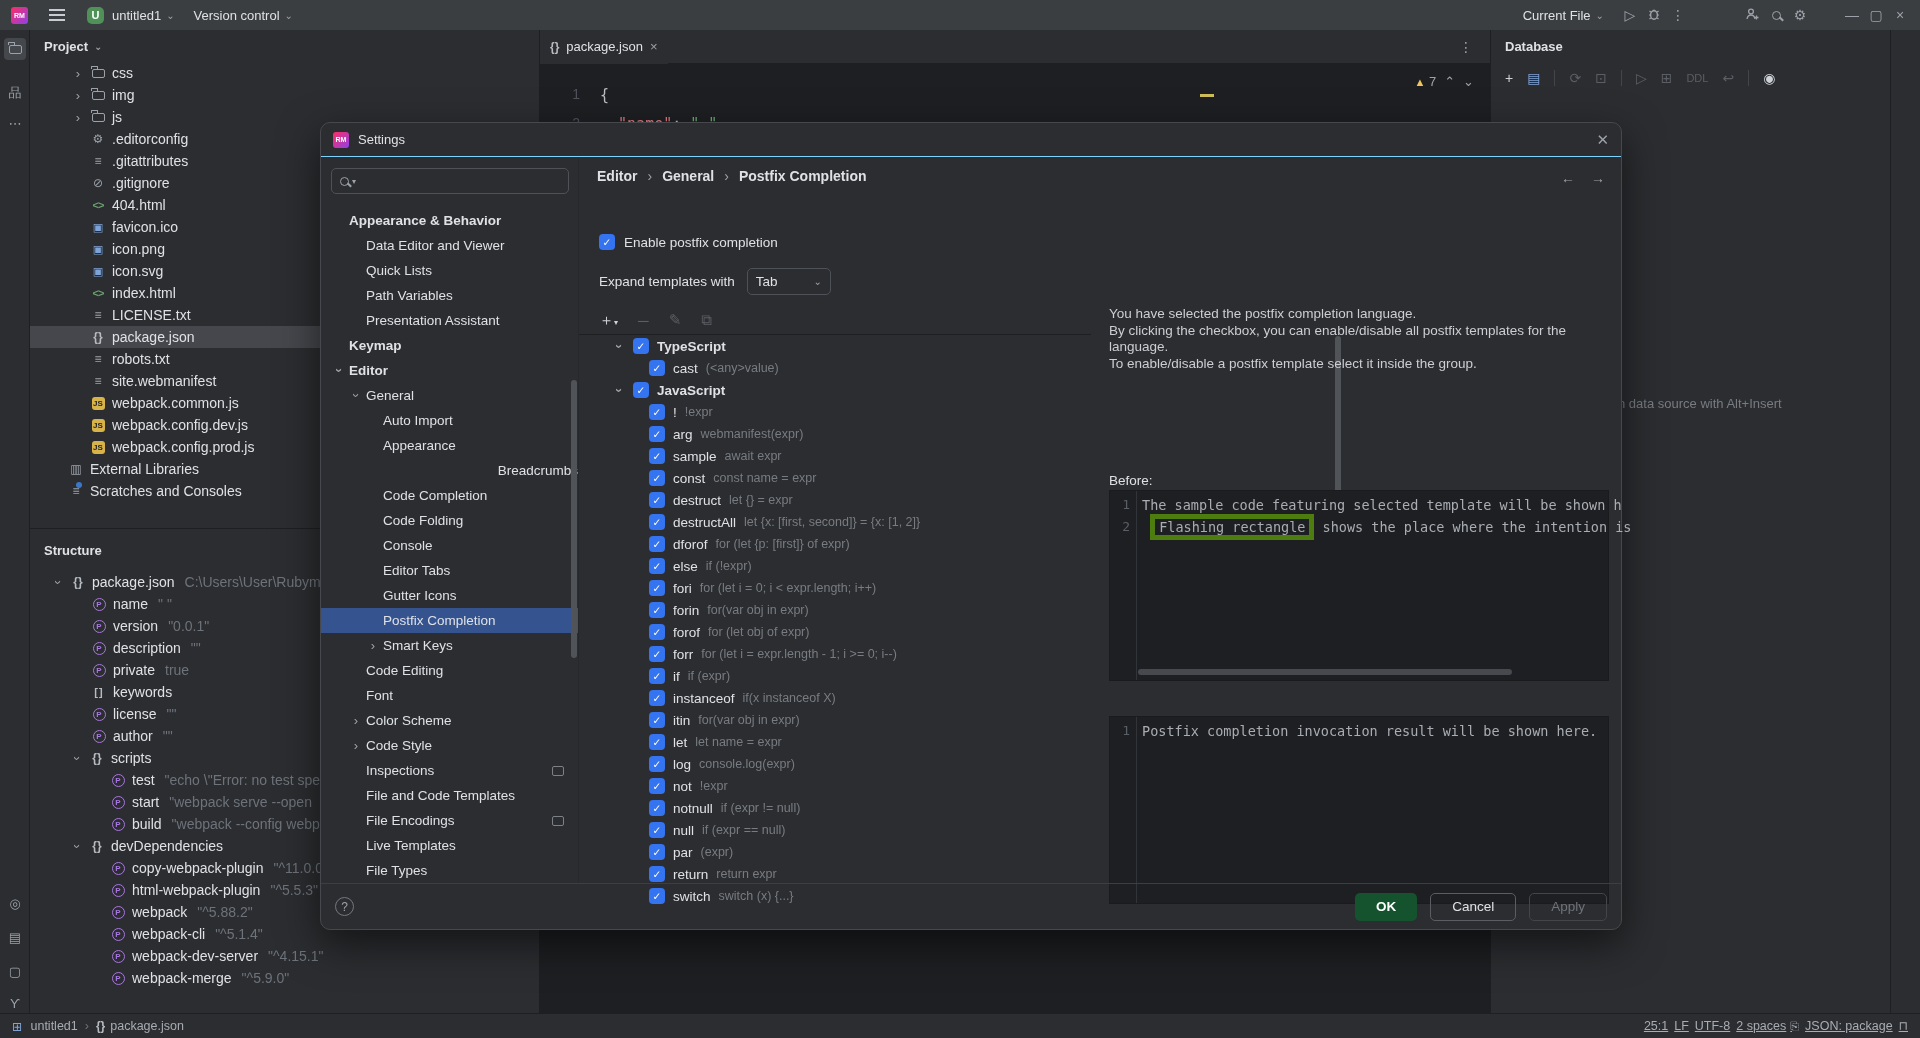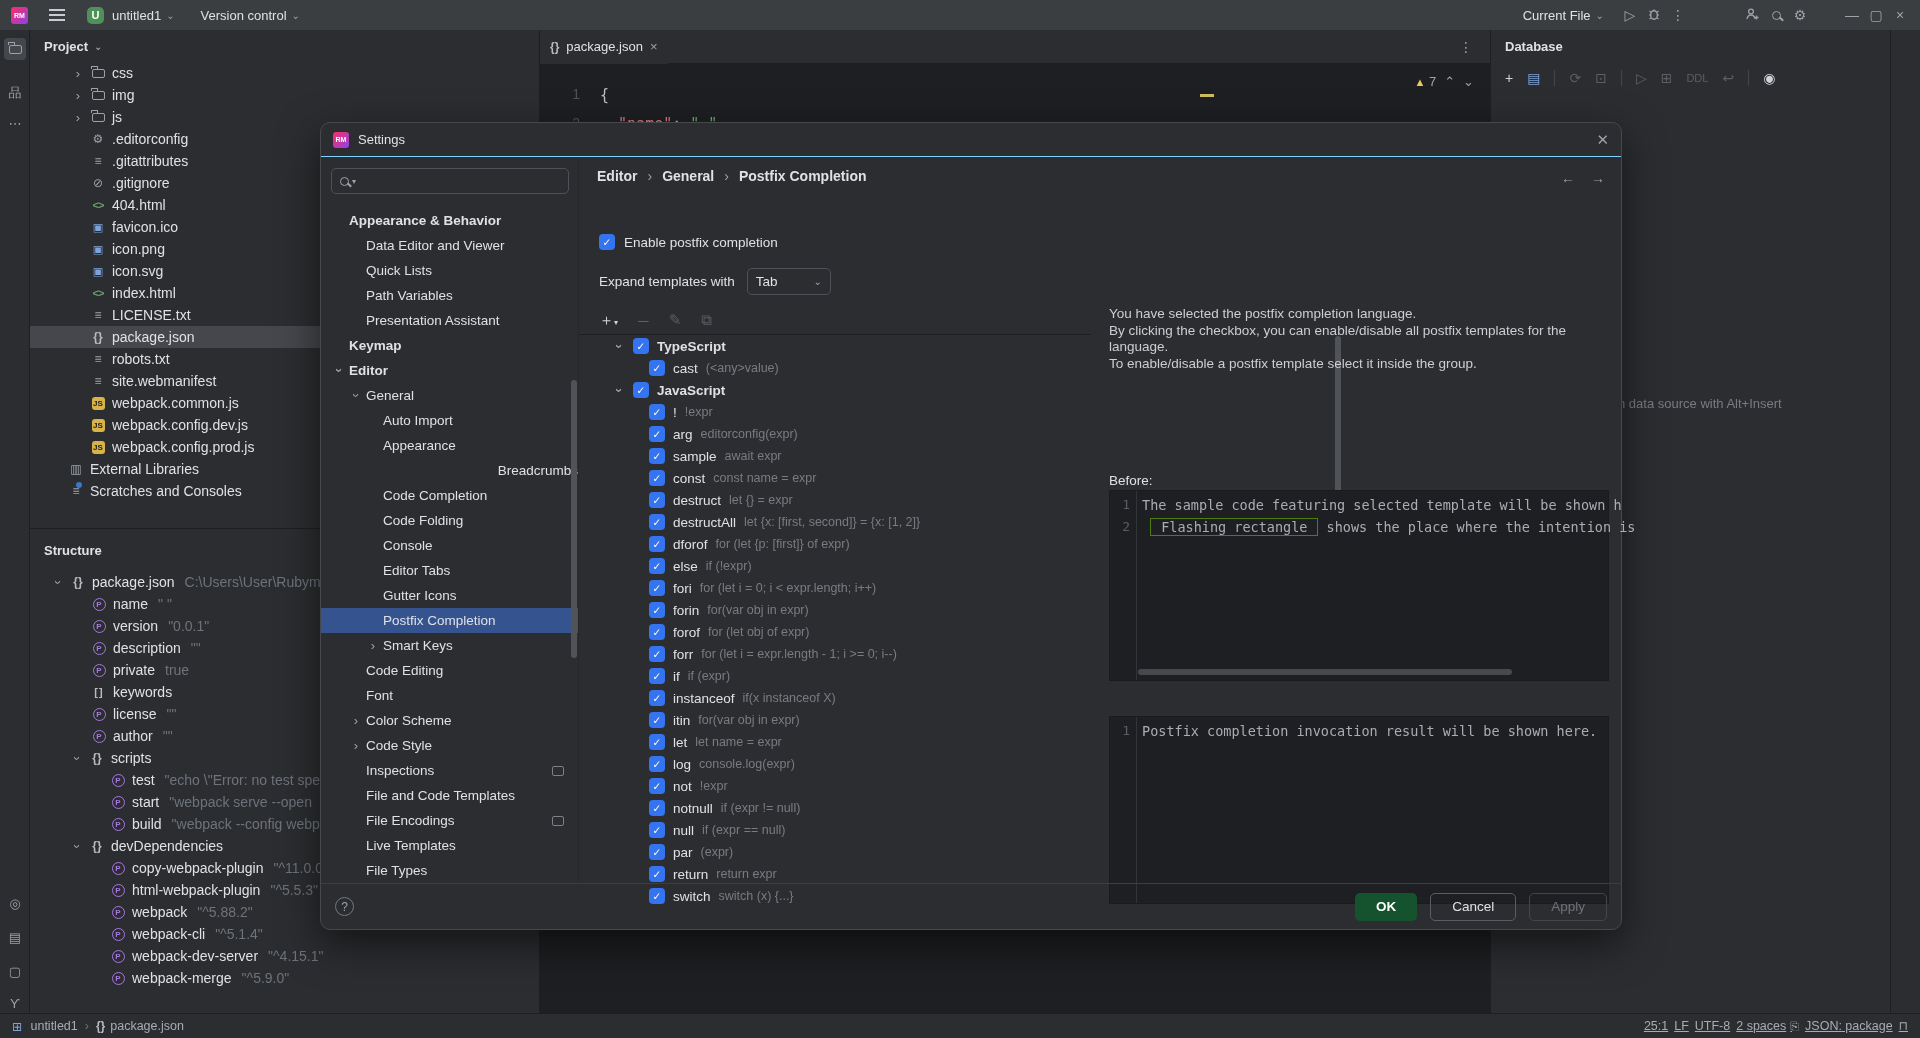--- a/index.html
+++ b/index.html
@@ -116,21 +116,21 @@
   .tpl-row .desc { color:#787c82; font-size:12.5px; }
   .tpl-row.group { font-weight:bold; }
   .vscroll { position:absolute; background:#505357; border-radius:3px; width:6px; }
   .rpanel { position:absolute; left:530px; width:500px; }
   .info-text { top:148px; font-size:13.5px; line-height:16.5px; color:#ccced3; }
   .blk-label { font-size:13.5px; color:#dfe1e5; }
   .codebox { position:absolute; left:530px; width:500px; background:#1e1f22; border:1px solid #1a1b1d; }
   .cb-gutterline { position:absolute; left:26px; top:0; bottom:0; width:1px; background:#313438; }
   .cb-line { position:absolute; font-size:13.5px; white-space:pre; color:#a9adb3; }
   .cb-num { position:absolute; width:16px; text-align:right; color:#5a5e66; font-size:13px; }
-  .boxed { border:1px solid #4d7c0f; padding:0 10px; }
+  .boxed { border:5px solid #4d7c0f; padding:0 4px; }
   .hscroll { position:absolute; height:6px; background:#47494e; border-radius:3px; }
   .dlg-footer { position:absolute; left:0; bottom:0; width:100%; height:46px; border-top:1px solid #3c3e42;
     display:flex; align-items:center; padding:0 14px; }
   .help-circ { width:19px; height:19px; border-radius:50%; border:1.4px solid #74787e; color:#9da2aa;
     display:inline-flex; align-items:center; justify-content:center; font-size:12px; }
   .btn { height:28px; border-radius:5px; display:inline-flex; align-items:center; justify-content:center;
     font-size:13.5px; padding:0 21px; margin-left:13px; }
   .btn.primary { background:#14532d; color:#fff;font-weight:bold; }
   .btn.secondary { border:1px solid #5a5d63; color:#dfe1e5; }
   .btn.disabled { border:1px solid #43454a; color:#6f7278; }
@@ -141,21 +141,21 @@
 <div class="screen">
 
   <div class="abs titlebar">
     <span class="rm-logo" style="margin-left:11px">RM</span>
     <span class="hamburger" style="margin-left:21px"></span>
     <span class="ubadge" style="margin-left:22px">U</span>
     <span class="tb-item" style="margin-left:8px">
       <span>untitled1</span>
         <span class="carat">⌄</span>
     </span>
-    <span class="tb-item" style="margin-left:26px">
+    <span class="tb-item" style="margin-left:19px">
       <span>Version control</span>
         <span class="carat">⌄</span>
     </span>
     <span style="flex:1"></span>
     <span class="tb-item">
       <span>Current File</span>
         <span class="carat">⌄</span>
     </span>
     <span class="tb-ico" style="margin-left:14px">▷</span>
     <span class="tb-ico">
@@ -677,21 +677,21 @@
             <span>JavaScript</span>
           </div>
           <div class="tpl-row" style="padding-left: 70px;">
             <span class="cb">✓</span>
             <span>!</span>
             <span class="desc">!expr</span>
           </div>
           <div class="tpl-row" style="padding-left: 70px;">
             <span class="cb">✓</span>
             <span>arg</span>
-            <span class="desc">editorconfig(expr)</span>
+            <span class="desc">webmanifest(expr)</span>
           </div>
           <div class="tpl-row" style="padding-left: 70px;">
             <span class="cb">✓</span>
             <span>sample</span>
             <span class="desc">await expr</span>
           </div>
           <div class="tpl-row" style="padding-left: 70px;">
             <span class="cb">✓</span>
             <span>const</span>
             <span class="desc">const name = expr</span>

